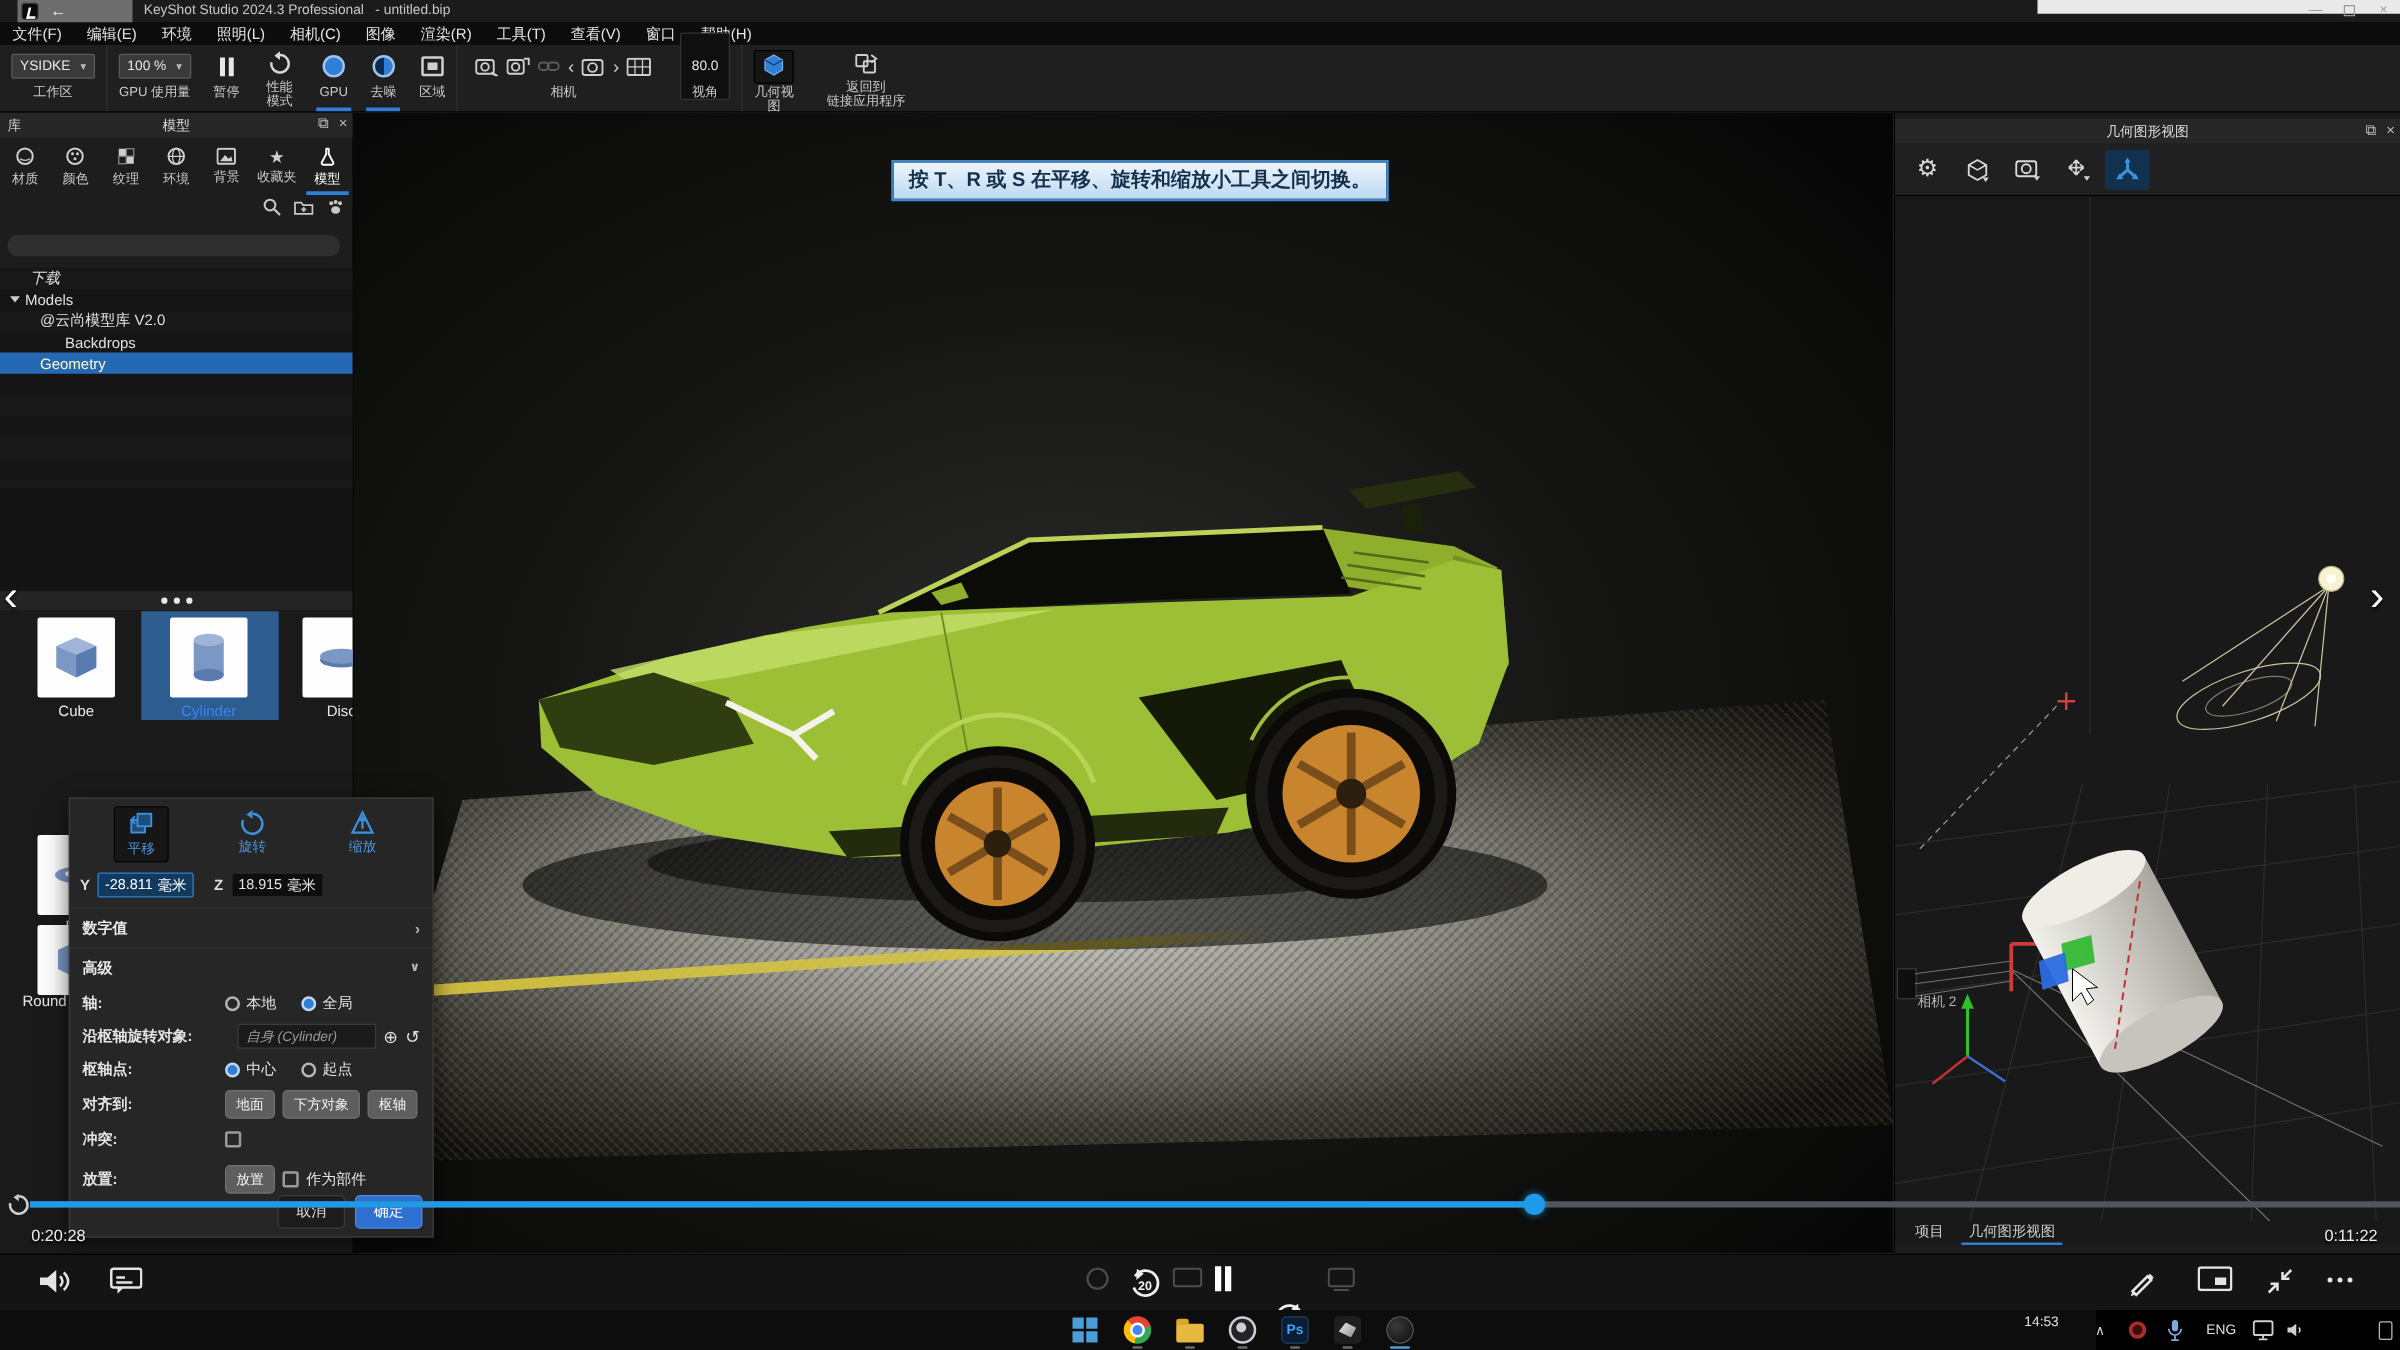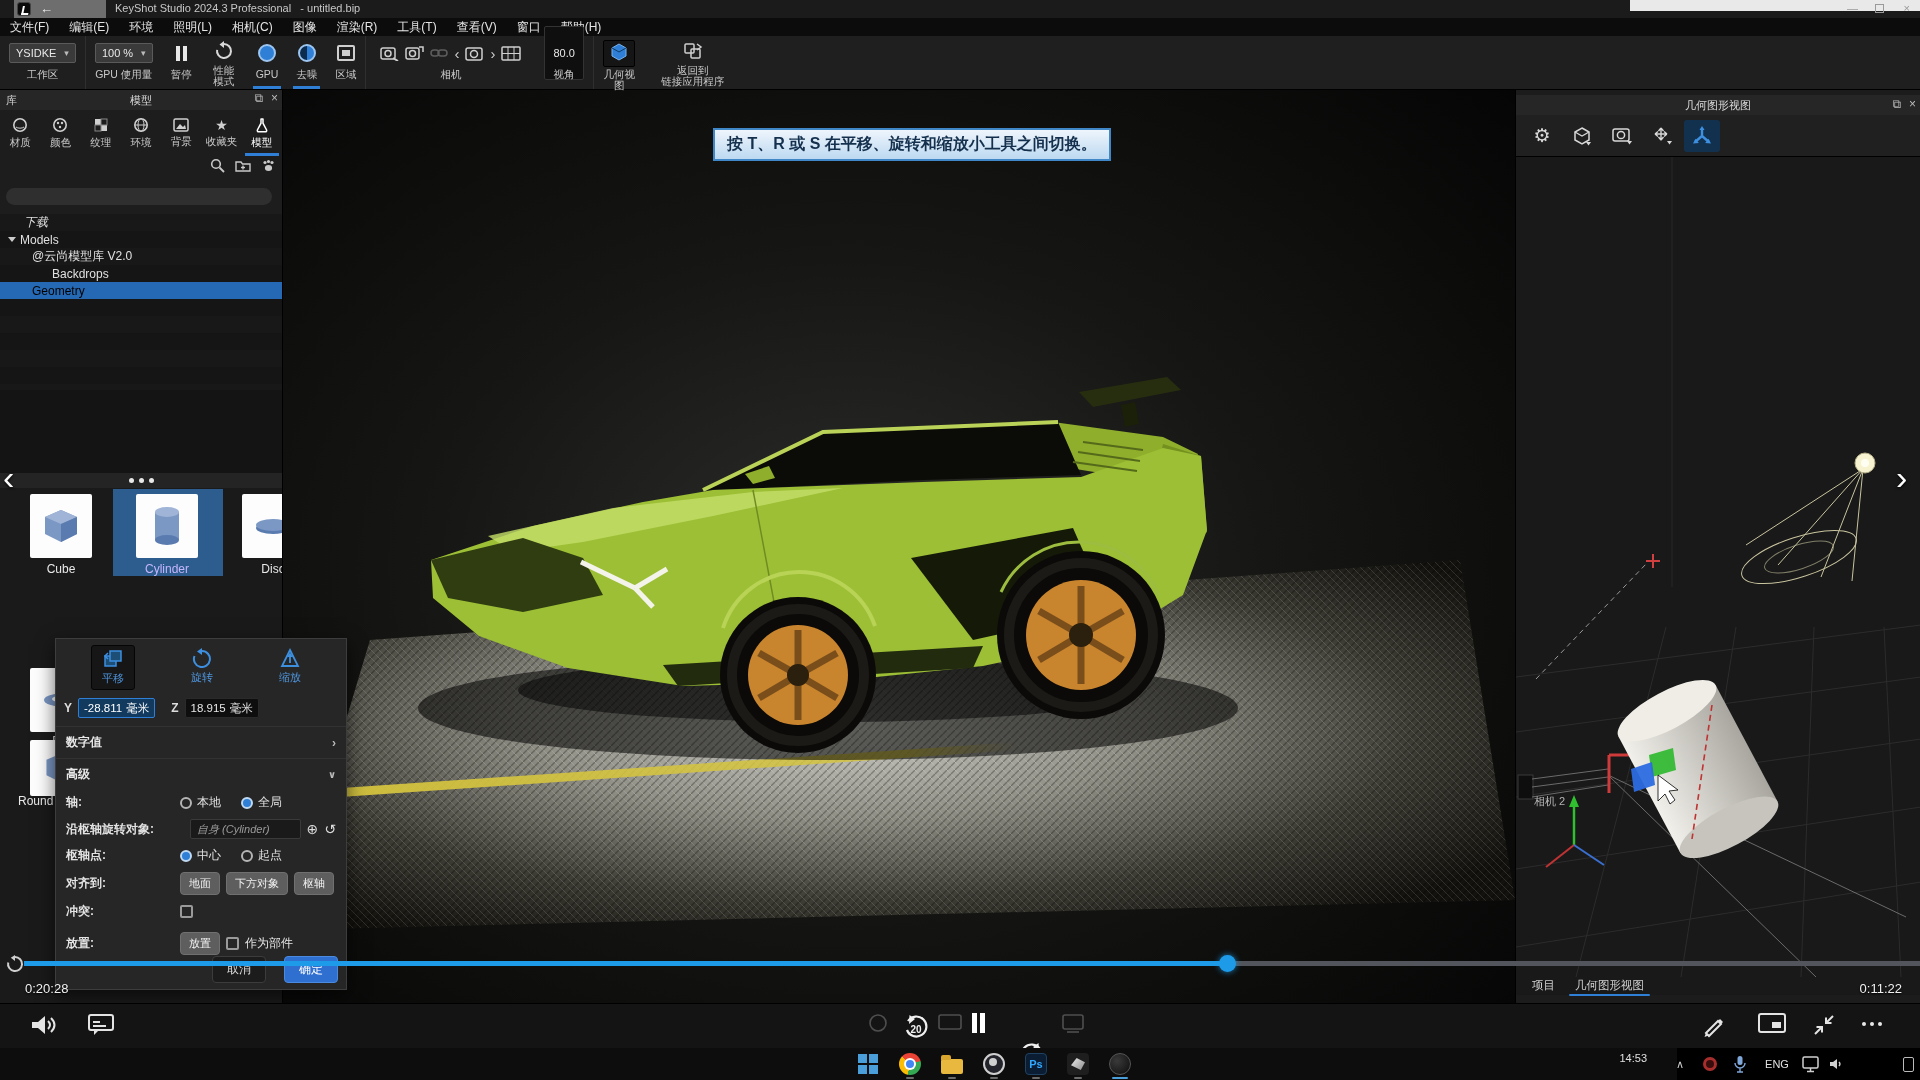--- a/index.html
+++ b/index.html
@@ -38,21 +38,21 @@
   .panel-hicons{position:absolute;right:4px;top:1px;display:flex;gap:8px;color:#bbb;font-size:12px}
   #lp-tabs{position:absolute;left:0;top:20px;width:100%;height:46px;display:flex}
   .lp-tab{flex:1;display:flex;flex-direction:column;align-items:center;justify-content:center;gap:3px;position:relative}
   .lp-tab .tab-label{font-size:10.5px;color:#c9c9c9}
   .lp-tab.active .tab-label{color:#fff}
   .lp-tab.active::after{content:"";position:absolute;left:3px;right:3px;bottom:0;height:3px;background:#2f7fd6}
   #lp-search-icons{position:absolute;right:6px;top:68px;display:flex;gap:10px;align-items:center}
   #lp-searchbar{position:absolute;left:6px;top:98px;width:266px;height:17px;background:#2f2f2f;border-radius:9px}
   #lp-tree{position:absolute;left:0;top:124px;width:100%;height:176px;background:repeating-linear-gradient(#181818 0 17px,#151515 17px 34px)}
   .tree-row{height:17px;display:flex;align-items:center;font-size:12px;color:#e0e0e0;white-space:nowrap}
-  .tree-row.sel{background:#2569b4;color:#000000}
+  .tree-row.sel{background:#2569b4;color:#fef9c3}
   .tree-caret{width:0;height:0;border-left:4px solid transparent;border-right:4px solid transparent;border-top:5px solid #ccc;margin:0 4px 0 8px}
   #lp-mid{position:absolute;left:0;top:300px;width:100%;height:83px;background:#141414}
   #lp-splitter{position:absolute;left:0;top:383px;width:100%;height:15px;background:#242424;display:flex;align-items:center;justify-content:center;gap:5px}
   #lp-splitter i{width:5px;height:5px;border-radius:50%;background:#e8e8e8;display:block}
   #lp-thumbs{position:absolute;left:0;top:398px;width:100%;height:515px;background:#1a1a1a;overflow:hidden}
   .thumb{position:absolute;width:62px;height:64px;background:#fdfdfd;border-radius:2px;display:flex;align-items:center;justify-content:center}
   .thumb-label{position:absolute;font-size:12px;color:#e8e8e8;text-align:center;width:110px}
   #thumb-sel-bg{position:absolute;left:113px;top:1px;width:110px;height:87px;background:#2d5d8f}
   
   #dialog{position:absolute;left:55px;top:638px;width:292px;height:352px;background:#262626;border:1px solid #3d3d3d;box-shadow:0 6px 18px rgba(0,0,0,.6);z-index:5;font-size:12px}
@@ -67,21 +67,21 @@
   .field.plain{background:#0e0e0e;border:1px solid #2a2a2a;color:#e5e5e5}
   .dlg-section{display:flex;justify-content:space-between;align-items:center;padding:7px 10px;border-top:1px solid #323232;color:#e8e8e8;font-weight:bold}
   .dlg-row{display:flex;align-items:center;padding:4px 10px;gap:6px}
   .dlg-row .rlabel{width:108px;color:#e3e3e3;font-weight:bold;flex:none}
   .radio{width:12px;height:12px;border-radius:50%;border:2px solid #b5b5b5;display:inline-block;flex:none}
   .radio.checked{background:#2f7fd6;border-color:#bfd9f2}
   .ropt{display:flex;align-items:center;gap:5px;color:#e3e3e3;margin-right:14px}
   .txtfield{flex:1;height:20px;background:#1a1a1a;border:1px solid #3a3a3a;border-radius:2px;color:#9a9a9a;font-style:italic;display:flex;align-items:center;padding:0 6px;font-size:11px}
   .graybtn{background:#5e5e5e;border:1px solid #707070;border-radius:4px;color:#f2f2f2;padding:3px 8px;font-size:11px;white-space:nowrap}
   .checkbox{width:13px;height:13px;border:2px solid #9a9a9a;border-radius:2px;display:inline-block;flex:none}
-  #dlg-footer{position:absolute;right:8px;bottom:6px;display:flex;gap:18px}
+  #dlg-footer{position:absolute;right:8px;bottom:6px;display:flex;gap:8px}
   .dlg-btn{padding:4px 14px;border-radius:4px;font-size:12px}
   .dlg-btn.cancel{background:#1c1c1c;border:1px solid #3c3c3c;color:#ddd}
   .dlg-btn.ok{background:#2f6fd0;border:1px solid #4a8ae0;color:#fff}
   
   #viewport{position:absolute;left:283px;top:90px;width:1232px;height:913px;background:#d946ef;z-index:1}
   #vp-tooltip{position:absolute;left:430px;top:38px;padding:4px 12px;background:linear-gradient(#eef5fc,#bdd9f1);border:2px solid #3f87c7;color:#14304d;font-size:16px;font-weight:bold;white-space:nowrap;z-index:3}
   
   #right-panel{position:absolute;left:1515px;top:90px;width:405px;height:913px;background:#1c1c1c;border-left:1px solid #000;z-index:2}
   #rp-header{position:absolute;left:0;top:5px;width:100%;height:20px;background:#262626}
   #rp-title{position:absolute;left:50%;top:3px;transform:translateX(-50%);font-size:11px;color:#ddd}
@@ -395,21 +395,21 @@
           <ellipse cx="22" cy="9" rx="12" ry="5" fill="#9fb4d6"></ellipse>
         </svg>
     </div>
     <div class="thumb" style="left:242px;top:6px">
       <svg width="46" height="44" viewBox="0 0 46 44">
           <ellipse cx="23" cy="24" rx="17" ry="6" fill="#5a7bb0"></ellipse>
           <ellipse cx="23" cy="21" rx="17" ry="6" fill="#7b97c4"></ellipse>
         </svg>
     </div>
     <div class="thumb-label" style="left:6px;top:74px">Cube</div>
-    <div class="thumb-label" style="left:112px;top:74px;color:#c4b5fd">Cylinder</div>
+    <div class="thumb-label" style="left:112px;top:74px;color:#3b82f6">Cylinder</div>
     <div class="thumb-label" style="left:218px;top:74px">Disc</div>
 
     <div class="thumb" style="left:30px;top:180px">
       <svg width="46" height="44" viewBox="0 0 46 44">
           <ellipse cx="23" cy="22" rx="17" ry="6.5" fill="#7b97c4"></ellipse>
           <ellipse cx="23" cy="21" rx="9" ry="3.2" fill="#fdfdfd"></ellipse>
         </svg>
     </div>
     <div class="thumb" style="left:136px;top:180px">
       <svg width="46" height="44" viewBox="0 0 46 44">

